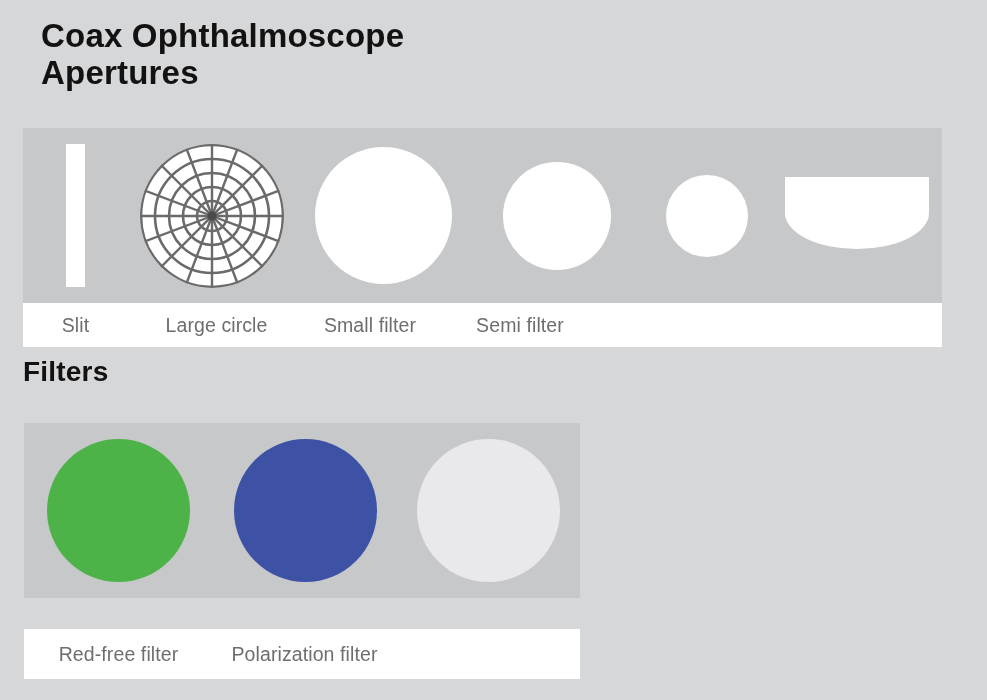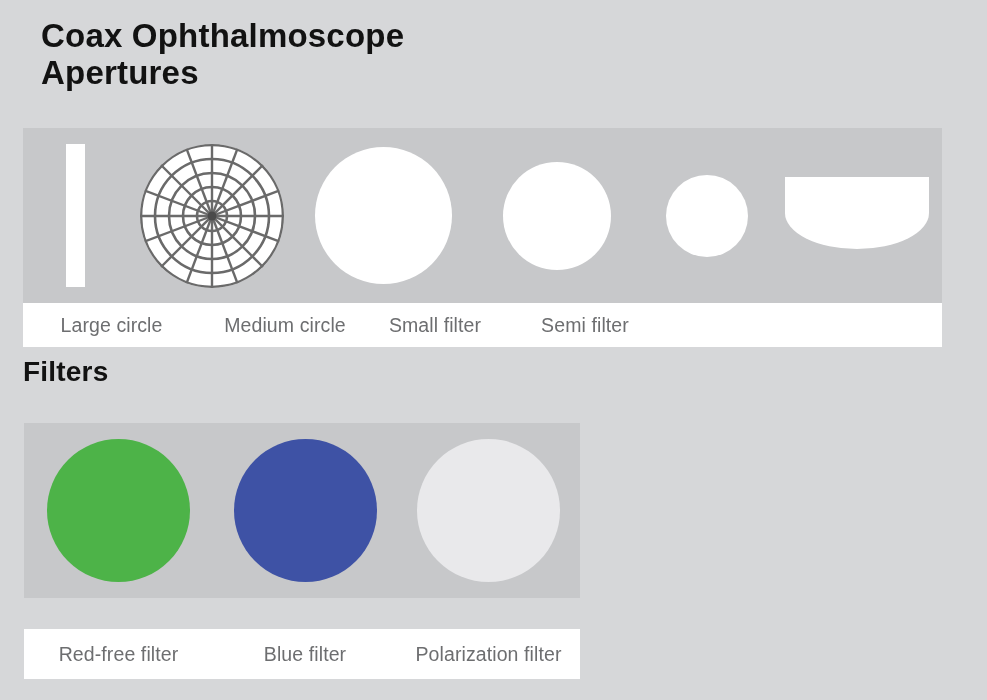--- a/index.html
+++ b/index.html
@@ -197,22 +197,22 @@
     </div>
 
     <div class="cell" style="width:170px">
       <div class="shape-semi" style="margin-top:-6px"></div>
     </div>
 
   </div>
 </div>
 
 <div class="labels" id="apertures-labels">
+  <div class="cell label" style="width:105px">Slit</div>
   <div class="cell label" style="width:177px">Large circle</div>
-  <div class="cell label" style="width:170px">Medium circle</div>
   <div class="cell label" style="width:130px">Small filter</div>
   <div class="cell label" style="width:170px">Semi filter</div>
 </div>
 
 <div class="heading" id="filters-title">Filters</div>
 
 <div class="panel" id="filters-panel">
   <div class="panel-row">
     <div class="cell" style="width:189px">
       <div class="filter-disc" style="background:#4db348"></div>
@@ -221,15 +221,14 @@
       <div class="filter-disc" style="background:#3e52a5"></div>
     </div>
     <div class="cell" style="width:183px">
       <div class="filter-disc" style="background:#e9e9eb"></div>
     </div>
   </div>
 </div>
 
 <div class="labels" id="filters-labels">
   <div class="cell label" style="width:189px">Red-free filter</div>
-  <div class="cell label" style="width:184px">Blue filter</div>
   <div class="cell label" style="width:183px">Polarization filter</div>
 </div>
 
 </body></html>

